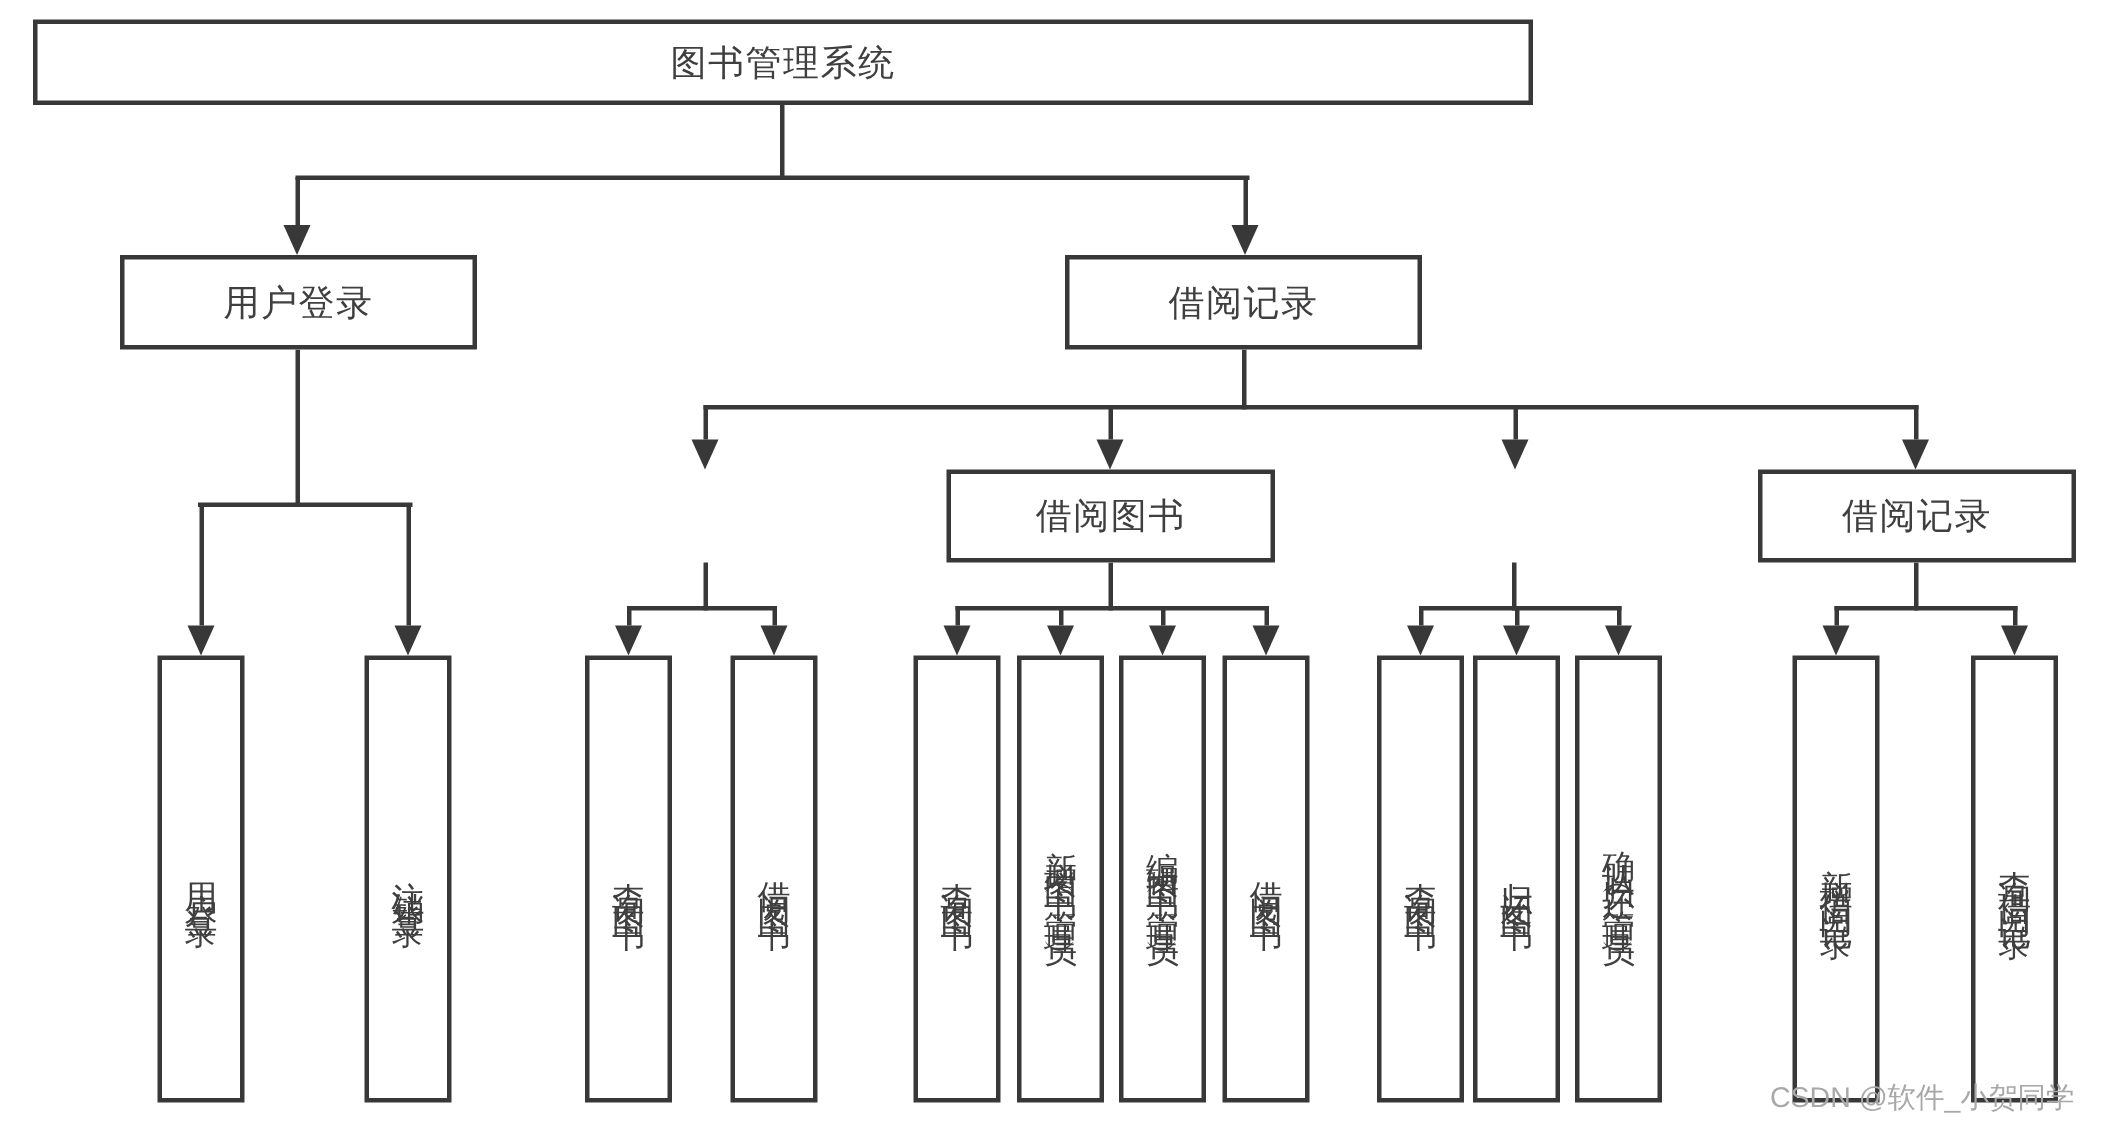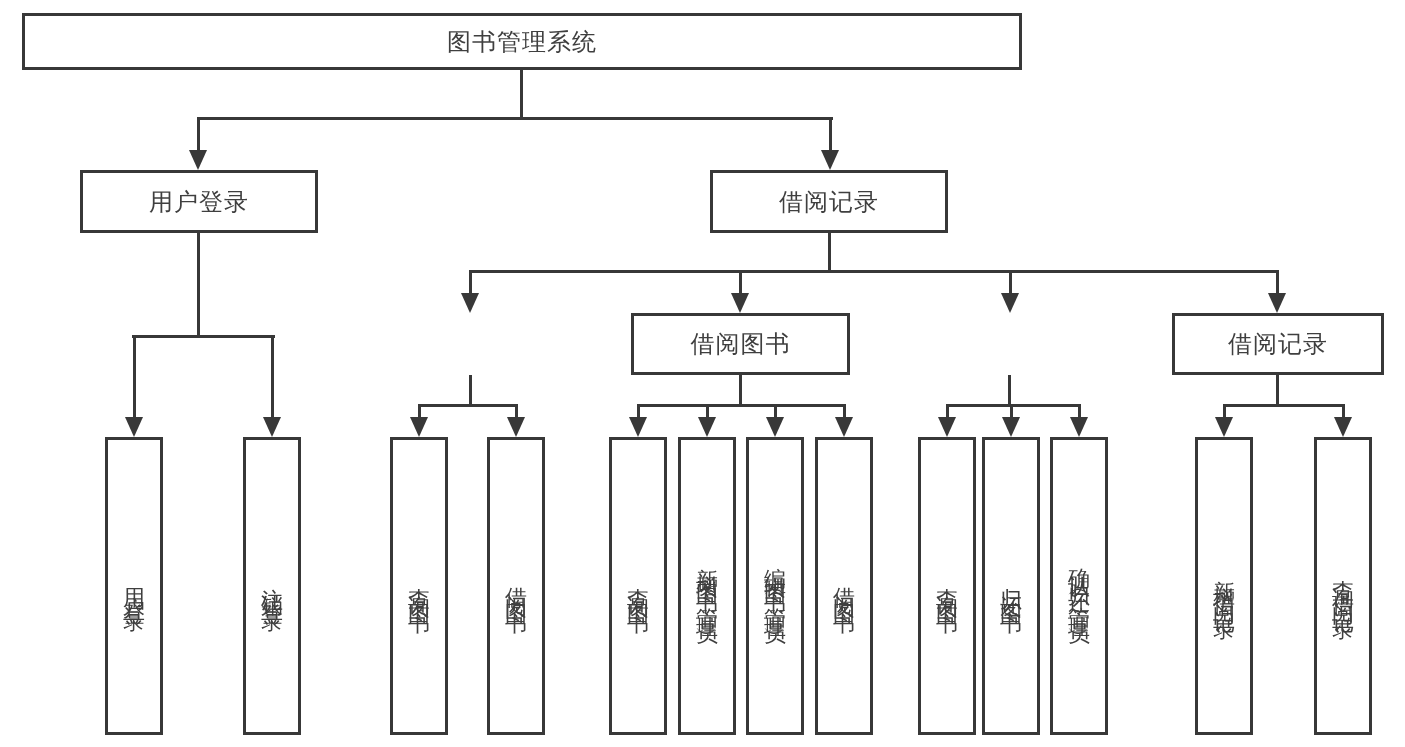--- a/index.html
+++ b/index.html
@@ -225,14 +225,15 @@
 
   <div class="arrow" style="left:1215px;top:404px;height:33px">
       <div class="shaft"></div>
       <div class="head"></div>
     </div>
   <div class="arrow" style="left:1334px;top:404px;height:33px">
       <div class="shaft"></div>
       <div class="head"></div>
     </div>
 
+  <div class="watermark">CSDN @软件_小贺同学</div>
 
 </div>
 
 </body></html>

